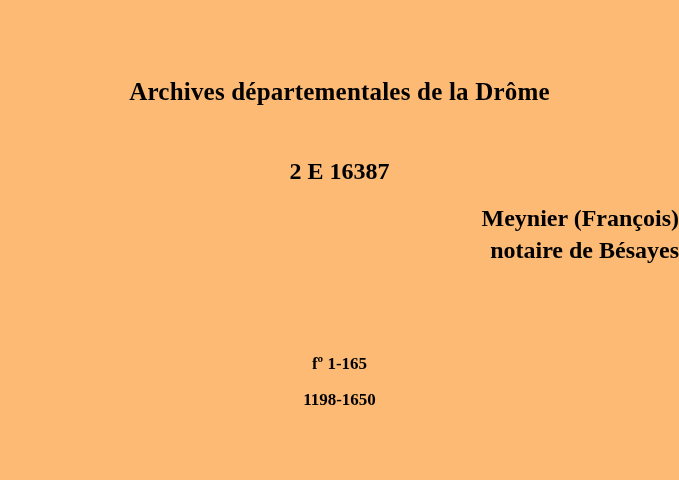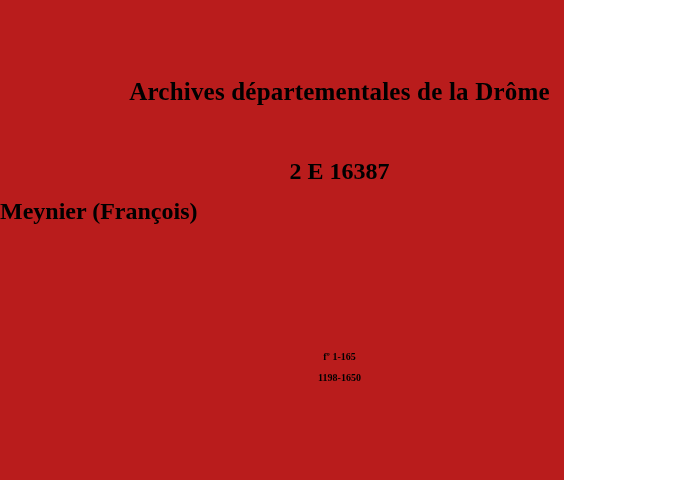--- a/index.html
+++ b/index.html
@@ -9,23 +9,23 @@
   body {
     width: 679px;
     height: 480px;
     background: #ffffff;
     font-family: "Liberation Serif", serif;
     color: #000000;
     overflow: hidden;
   }
   .page {
     position: relative;
-    width: 564px;
+    width: 679px;
     height: 480px;
-    background: #b91c1c;
+    background: #fdba74;
     box-sizing: border-box;
   }
   .institution {
     position: absolute;
     top: 78px;
     left: 0;
     width: 679px;
     text-align: center;
     font-size: 25px;
     font-weight: bold;
@@ -35,59 +35,60 @@
     position: absolute;
     top: 158px;
     left: 0;
     width: 679px;
     text-align: center;
     font-size: 24px;
     font-weight: bold;
   }
   .notary-block {
     position: absolute;
-    top: 195px;
+    top: 202px;
     left: 0;
     width: 679px;
-    text-align: left;
+    text-align: right;
   }
   .notary-name {
     font-size: 24px;
     font-weight: bold;
     line-height: 1.35;
   }
   .notary-role {
     font-size: 24px;
     font-weight: bold;
     line-height: 1.35;
   }
   .details {
     position: absolute;
     top: 346px;
     left: 0;
     width: 679px;
     text-align: center;
   }
   .details div {
-    font-size: 10px;
+    font-size: 17px;
     font-weight: bold;
     line-height: 2.1;
   }
 </style>
 </head>
 <body>
 
 <div class="page">
 
   <div class="institution">Archives départementales de la Drôme</div>
 
   <div class="reference">2 E 16387</div>
 
   <div class="notary-block">
     <div class="notary-name">Meynier (François)</div>
+    <div class="notary-role">notaire de Bésayes</div>
   </div>
 
   <div class="details">
     <div>fº 1-165</div>
     <div>1198-1650</div>
   </div>
 
 </div>
 
 </body></html>

